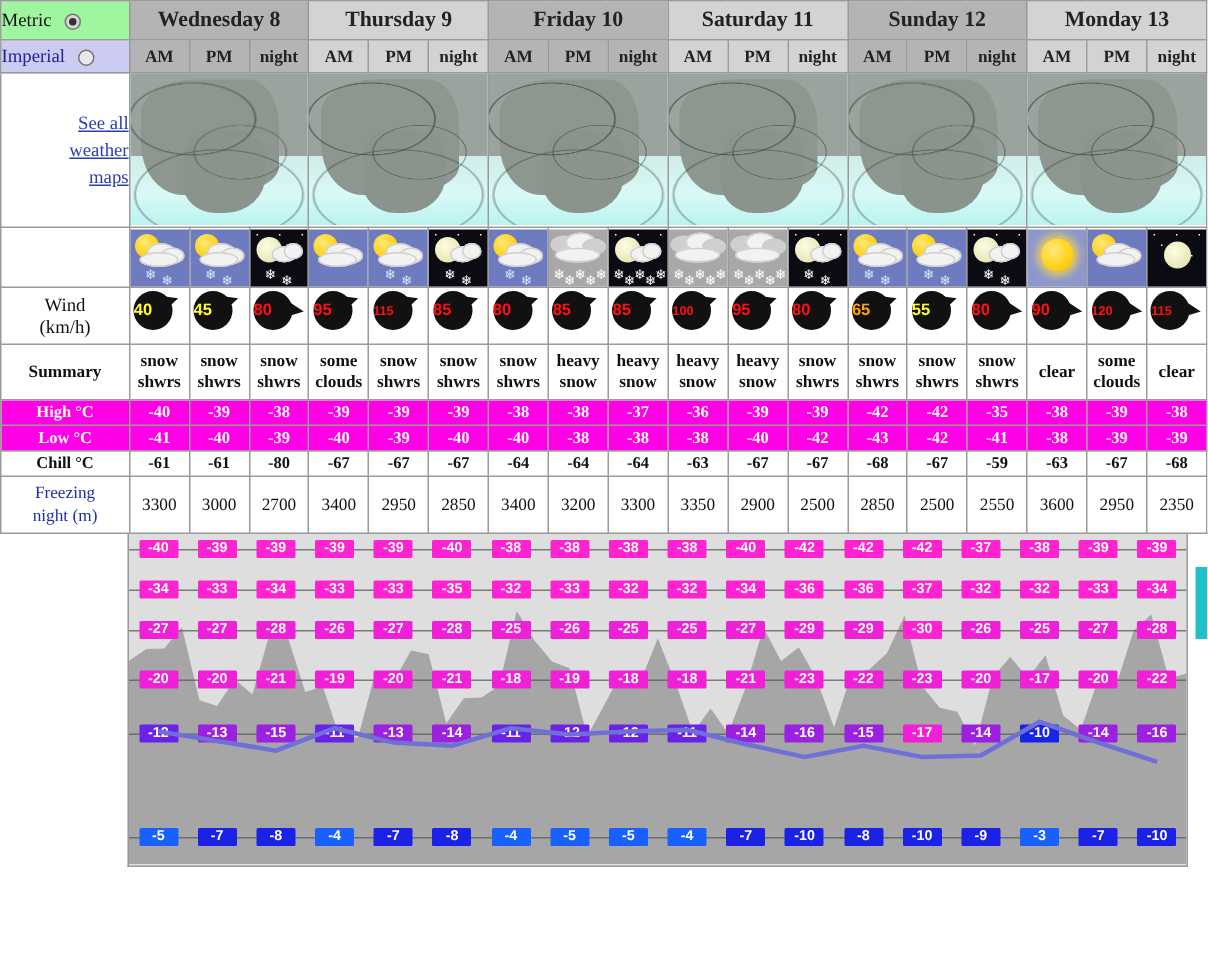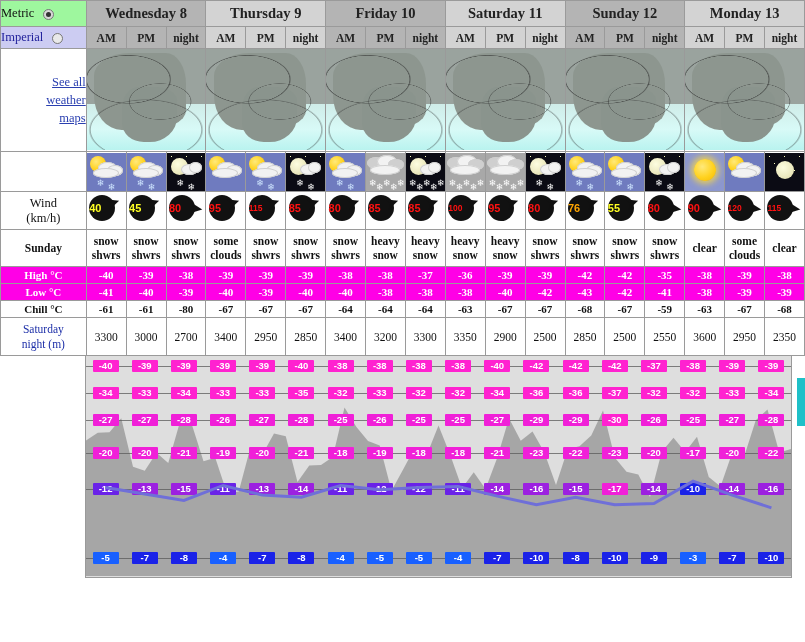--- a/index.html
+++ b/index.html
@@ -500,30 +500,30 @@
           <td><span class="wind-wrap"><span class="wbubble">80</span><span class="warrow" style="left:20px;top:6px;transform:rotate(8deg)">➤</span></span></td>
           <td><span class="wind-wrap"><span class="wbubble">95</span><span class="warrow" style="left:17px;top:0px;transform:rotate(-18deg)">➤</span></span></td>
           <td><span class="wind-wrap"><span class="wbubble sm">115</span><span class="warrow" style="left:17px;top:0px;transform:rotate(-18deg)">➤</span></span></td>
           <td><span class="wind-wrap"><span class="wbubble">85</span><span class="warrow" style="left:17px;top:0px;transform:rotate(-18deg)">➤</span></span></td>
           <td><span class="wind-wrap"><span class="wbubble">80</span><span class="warrow" style="left:17px;top:0px;transform:rotate(-18deg)">➤</span></span></td>
           <td><span class="wind-wrap"><span class="wbubble">85</span><span class="warrow" style="left:17px;top:0px;transform:rotate(-18deg)">➤</span></span></td>
           <td><span class="wind-wrap"><span class="wbubble">85</span><span class="warrow" style="left:17px;top:0px;transform:rotate(-18deg)">➤</span></span></td>
           <td><span class="wind-wrap"><span class="wbubble sm">100</span><span class="warrow" style="left:17px;top:0px;transform:rotate(-18deg)">➤</span></span></td>
           <td><span class="wind-wrap"><span class="wbubble">95</span><span class="warrow" style="left:17px;top:0px;transform:rotate(-18deg)">➤</span></span></td>
           <td><span class="wind-wrap"><span class="wbubble">80</span><span class="warrow" style="left:17px;top:0px;transform:rotate(-18deg)">➤</span></span></td>
-          <td><span class="wind-wrap"><span class="wbubble org">76</span><span class="warrow" style="left:17px;top:0px;transform:rotate(-18deg)">➤</span></span></td>
+          <td><span class="wind-wrap"><span class="wbubble org">65</span><span class="warrow" style="left:17px;top:0px;transform:rotate(-18deg)">➤</span></span></td>
           <td><span class="wind-wrap"><span class="wbubble yel">55</span><span class="warrow" style="left:17px;top:0px;transform:rotate(-18deg)">➤</span></span></td>
           <td><span class="wind-wrap"><span class="wbubble">80</span><span class="warrow" style="left:20px;top:6px;transform:rotate(8deg)">➤</span></span></td>
           <td><span class="wind-wrap"><span class="wbubble">90</span><span class="warrow" style="left:20px;top:6px;transform:rotate(8deg)">➤</span></span></td>
           <td><span class="wind-wrap"><span class="wbubble sm">120</span><span class="warrow" style="left:20px;top:6px;transform:rotate(8deg)">➤</span></span></td>
           <td><span class="wind-wrap"><span class="wbubble sm">115</span><span class="warrow" style="left:20px;top:6px;transform:rotate(8deg)">➤</span></span></td>
         </tr>
 
       <tr class="sumrow">
-        <td class="lbl">Sunday</td>
+        <td class="lbl">Summary</td>
       <td>snow<br>shwrs</td>
           <td>snow<br>shwrs</td>
           <td>snow<br>shwrs</td>
           <td>some<br>clouds</td>
           <td>snow<br>shwrs</td>
           <td>snow<br>shwrs</td>
           <td>snow<br>shwrs</td>
           <td>heavy<br>snow</td>
           <td>heavy<br>snow</td>
           <td>heavy<br>snow</td>
@@ -600,21 +600,21 @@
           <td>-68</td>
           <td>-67</td>
           <td>-59</td>
           <td>-63</td>
           <td>-67</td>
           <td>-68</td>
         </tr>
 
       <tr class="frzrow">
         <td class="lbl blue">
-          <span>Saturday</span><br>
+          <span>Freezing</span><br>
           <span>night (m)</span>
         </td>
       <td>3300</td>
           <td>3000</td>
           <td>2700</td>
           <td>3400</td>
           <td>2950</td>
           <td>2850</td>
           <td>3400</td>
           <td>3200</td>

